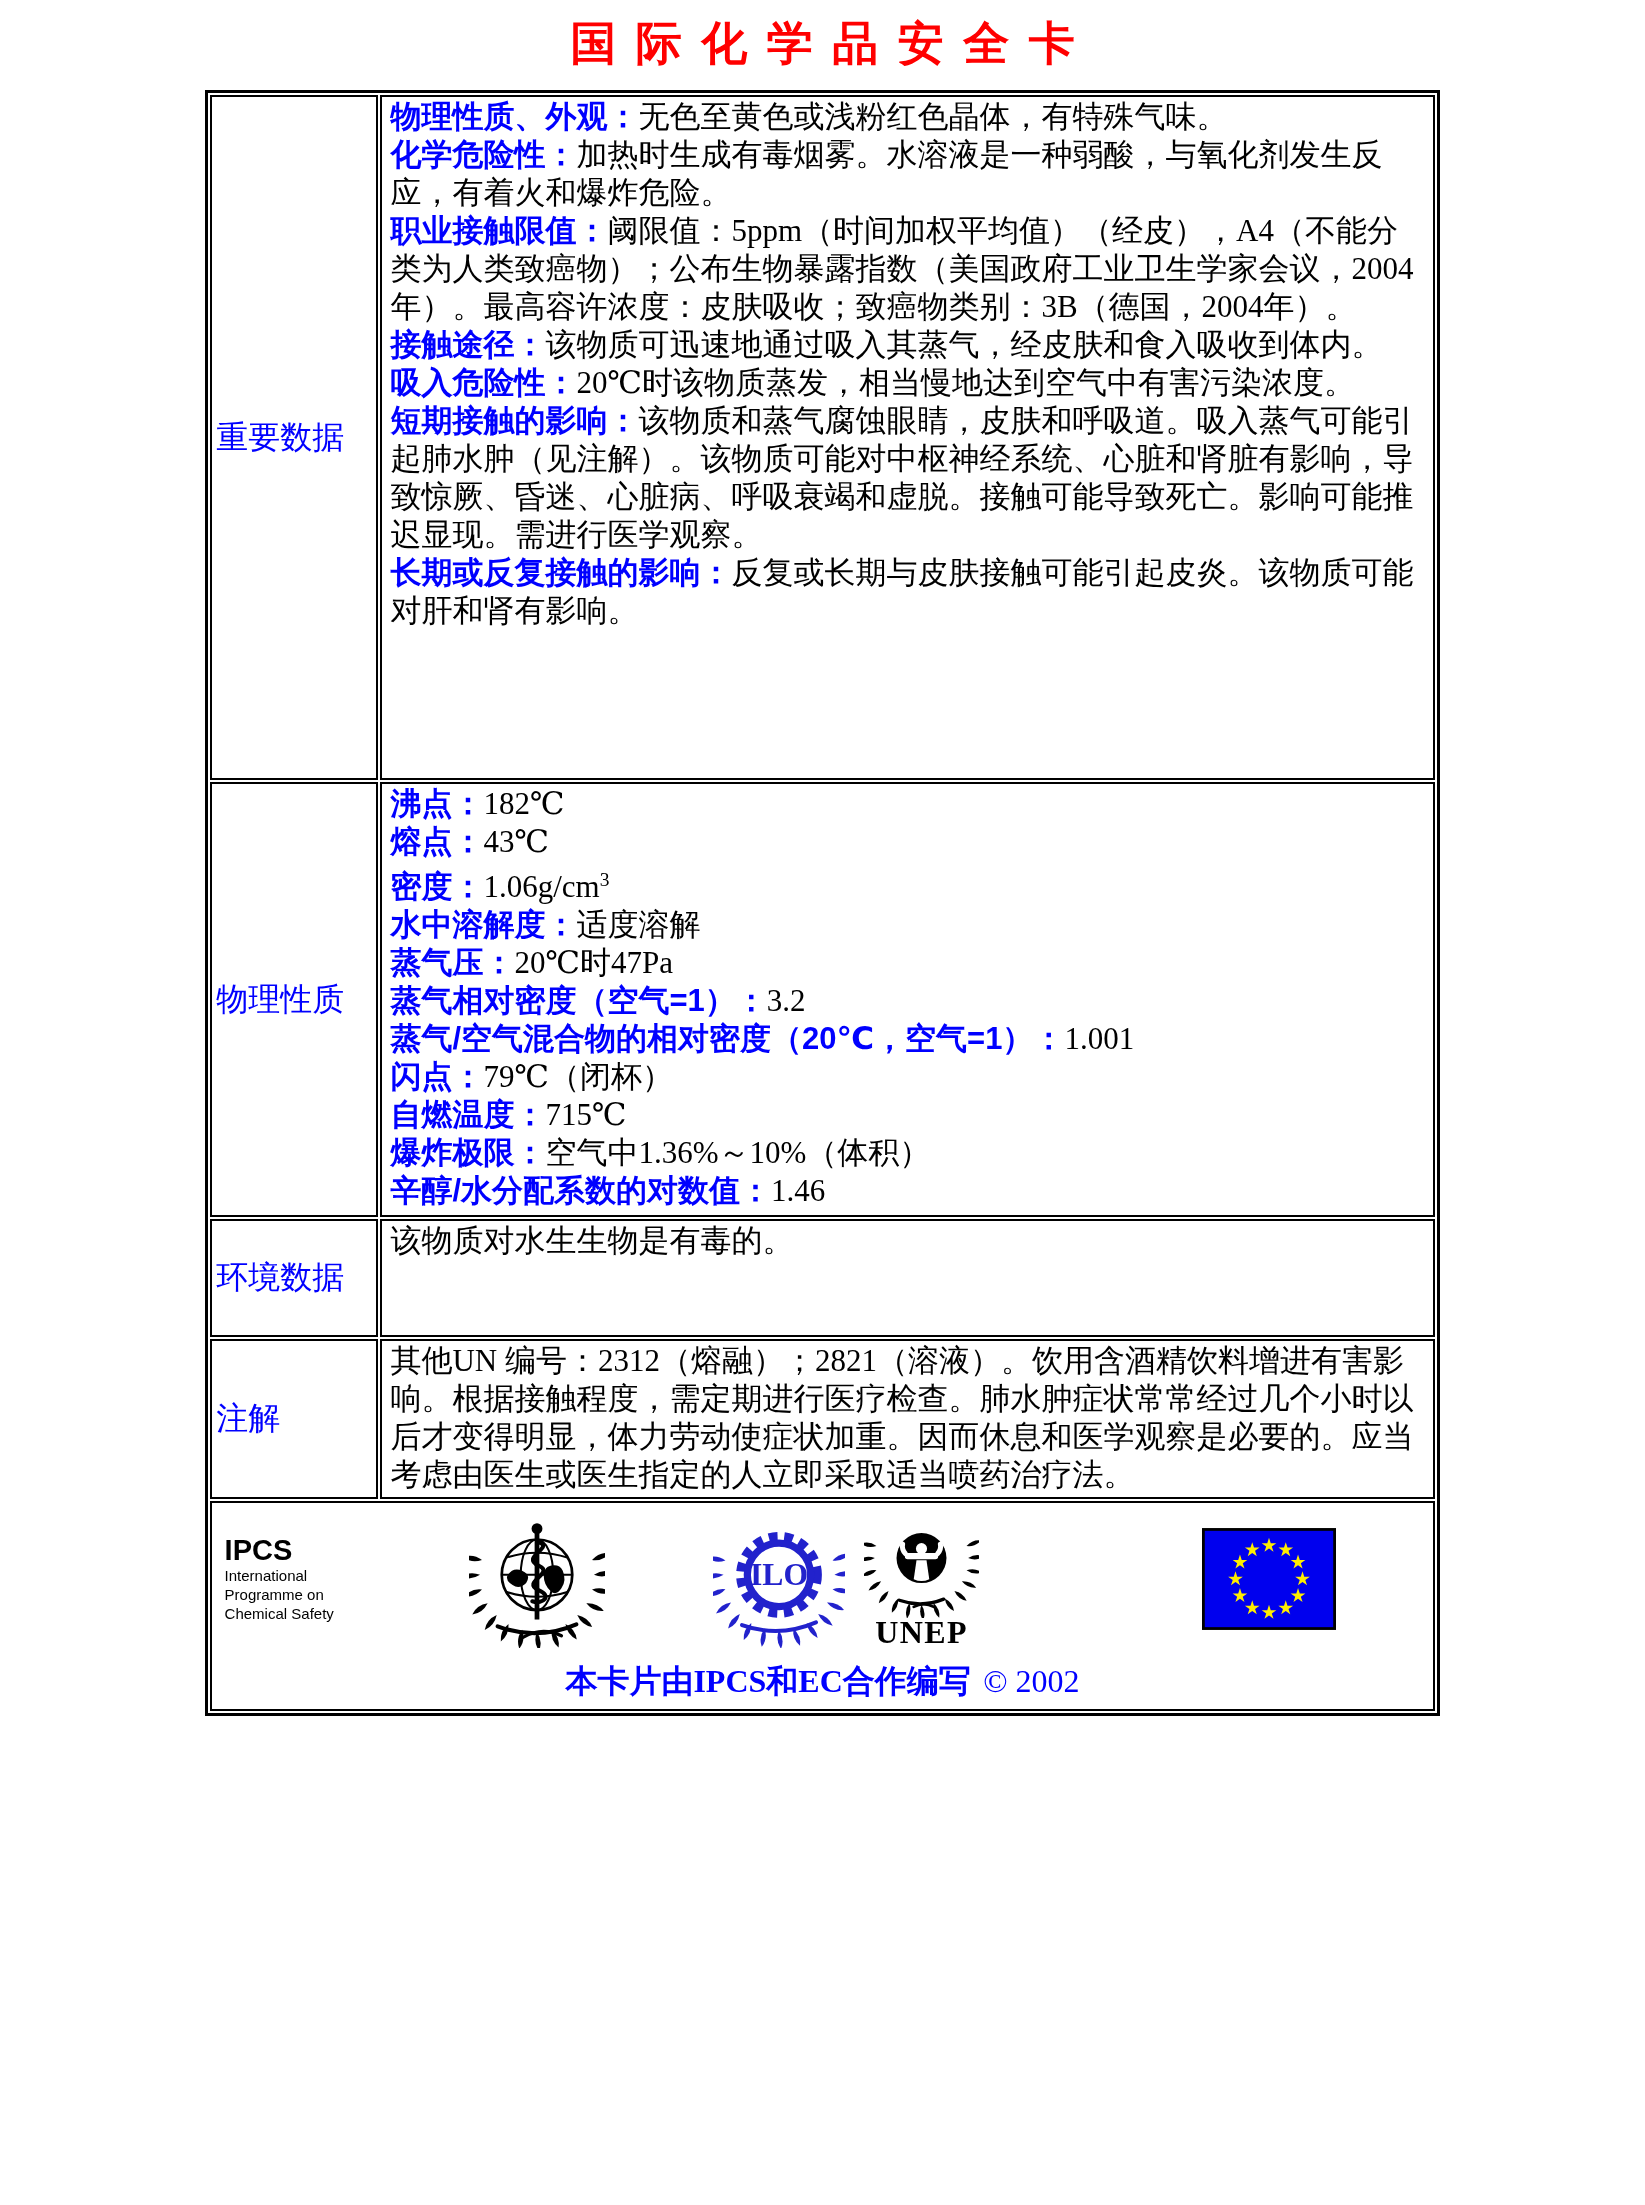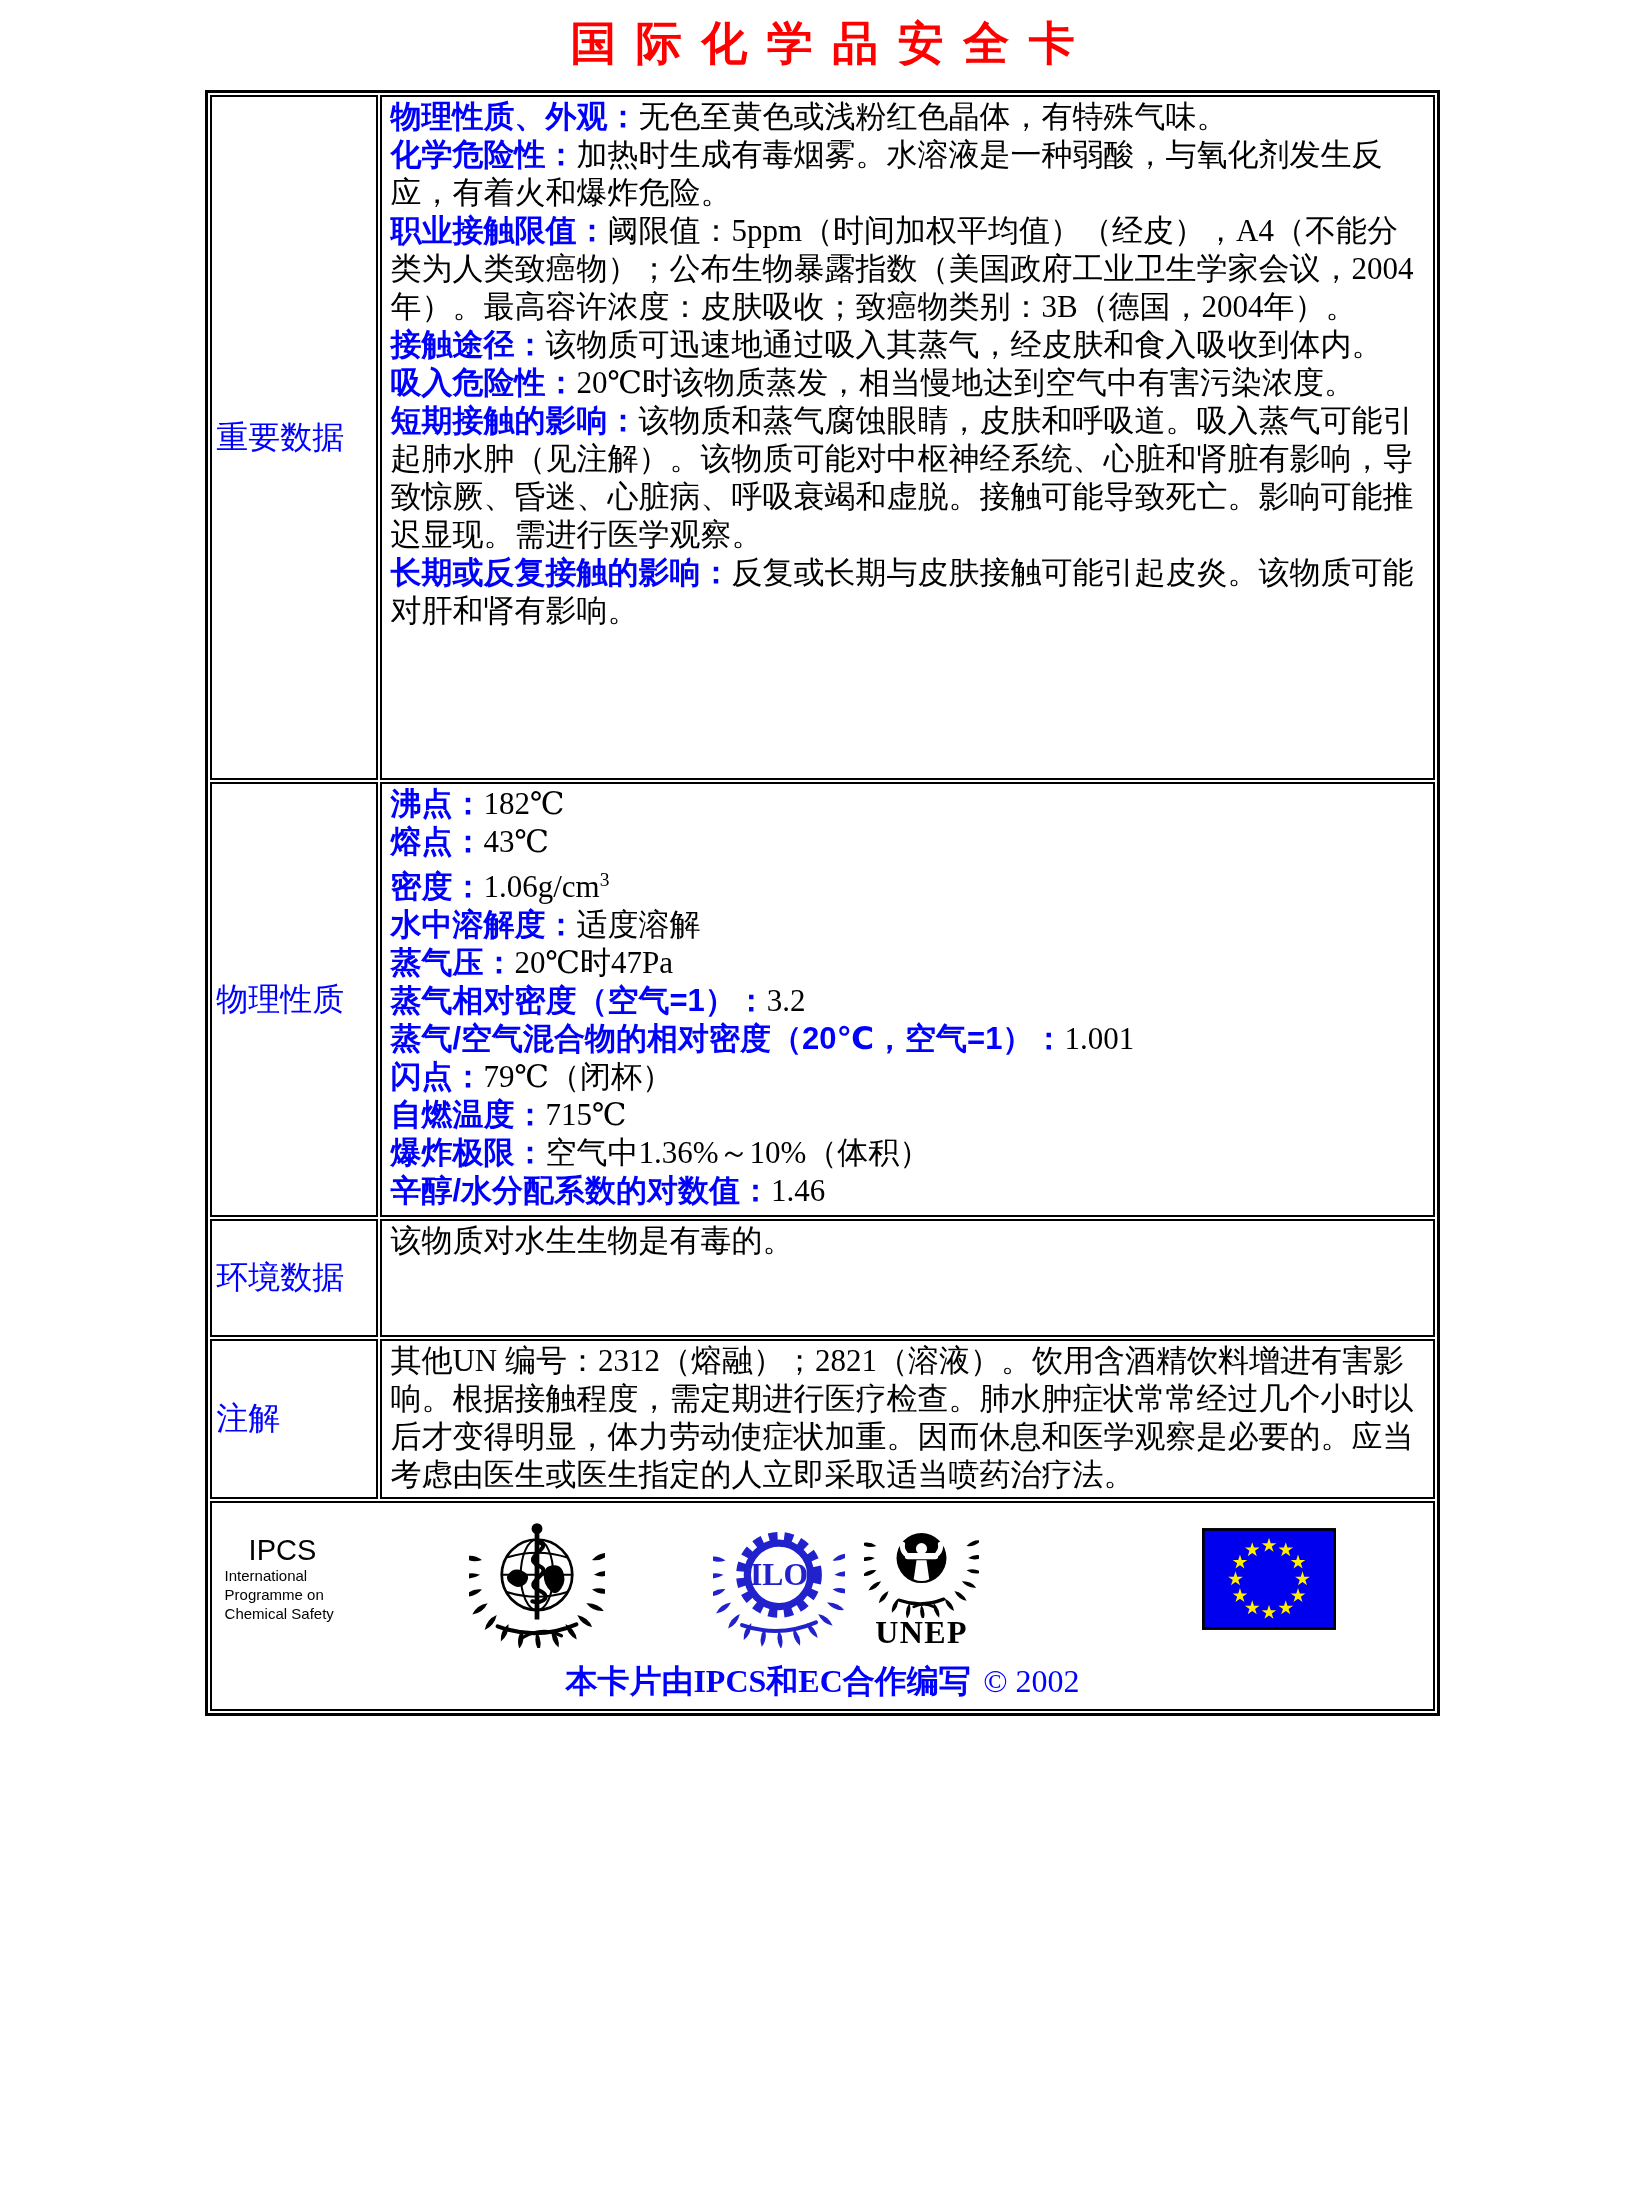--- a/index.html
+++ b/index.html
@@ -78,21 +78,21 @@
   td.h-addl      { height:35px; vertical-align:middle; }
 
   
   td.logos-cell { height:188px; padding:4.2px 7px; vertical-align:middle; }
   .logos-flex { display:flex; align-items:center; }
   .ipcs-block {
     width:174px; margin-left:5.6px;
     font-family:"Liberation Sans","DejaVu Sans",sans-serif;
     color:#000;
   }
-  .ipcs-title { font-size:29px; font-weight:normal; line-height:1.15;margin-left:24px; }
+  .ipcs-title { font-size:29px; font-weight:bold; line-height:1.15; }
   .ipcs-line  { font-size:15px; line-height:1.25; }
   .logo-who  { margin-left:70px; }
   .logo-ilo  { margin-left:108px; }
   .logo-unep { margin-left:19.5px; text-align:center; }
   .logo-eu   { margin-left:223px; }
   .unep-word {
     font-family:"Liberation Serif","DejaVu Serif",serif;
     font-weight:bold; font-size:32px; letter-spacing:1.4px;
     text-align:center; margin-top:-4.2px; color:#000;
   }

